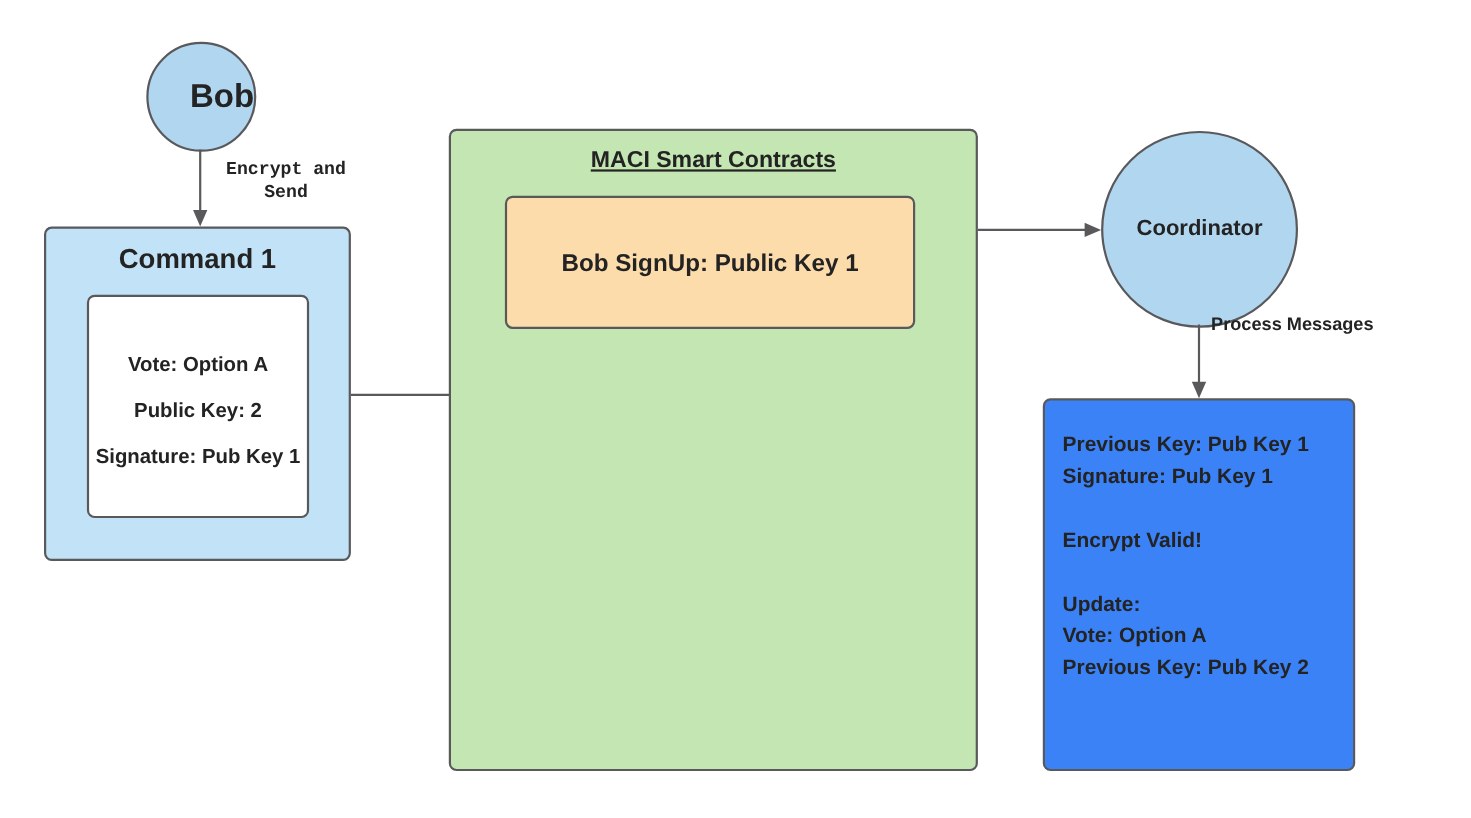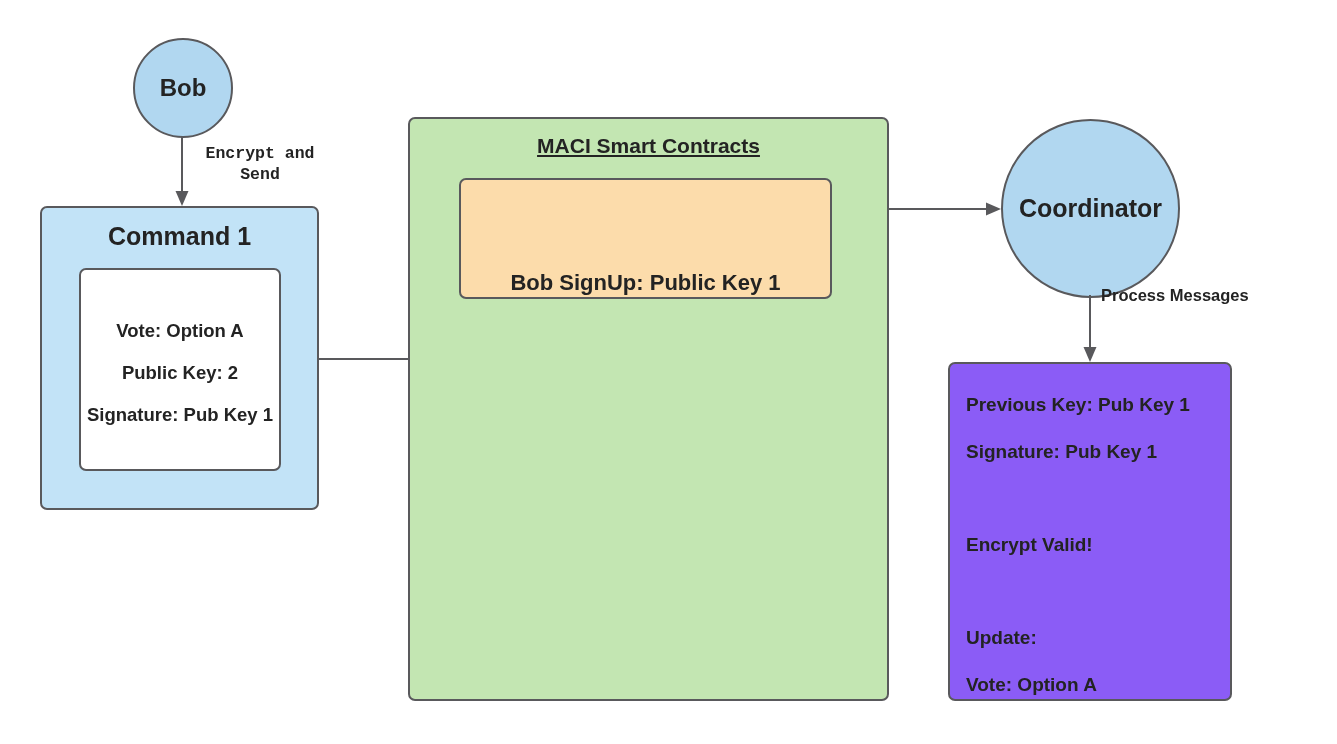--- a/index.html
+++ b/index.html
@@ -33,21 +33,22 @@
     text-align: center;
   }
   .rounded {
     border-radius: 7px;
   }
 
   
   #bob-node {
     left: 133px; top: 38px;
     width: 100px; height: 100px;
-    font-size: 24px;
+    font-size: 30px;
+    justify-content: flex-end;
   }
 
   
   #command-box {
     left: 40px; top: 206px;
     width: 279px; height: 304px;
     background: #c2e3f7;
     flex-direction: column;
     align-items: center;
     padding-top: 14px;
@@ -82,51 +83,51 @@
   }
   #maci-title {
     font-size: 21px;
     line-height: 26px;
     text-decoration: underline;
   }
 
   
   .orange {
     background: #fcdcab;
-    align-items: flex-end;
+    align-items: center;
     justify-content: center;
     text-align: center;
     font-size: 22px;
     line-height: 28px;
     padding: 0 14px;
   }
   #signup-box {
     left: 459px; top: 178px;
     width: 373px; height: 121px;
   }
   #message-box {
     left: 459px; top: 299px;
     width: 373px; height: 121px;
   }
 
   
   #coordinator-node {
     left: 1001px; top: 119px;
     width: 179px; height: 179px;
-    font-size: 25px;
+    font-size: 20px;
   }
 
   
   #result-box {
     left: 948px; top: 362px;
     width: 284px; height: 339px;
-    background: #8b5cf6;
+    background: #3b82f6;
     flex-direction: column;
     align-items: flex-start;
-    justify-content: space-between;
+    justify-content: flex-start;
     padding: 26px 16px 0 16px;
     font-size: 19px;
     line-height: 29px;
     text-align: left;
   }
   #result-box .blank { height: 29px; }
 
   
   .conn {
     position: absolute;
@@ -214,15 +215,16 @@
   <div class="edge-label" id="process-messages-label">Process Messages</div>
 
   <div class="node rounded" id="result-box">
     <div>Previous Key: Pub Key 1</div>
     <div>Signature: Pub Key 1</div>
     <div class="blank"></div>
     <div>Encrypt Valid!</div>
     <div class="blank"></div>
     <div>Update:</div>
     <div>Vote: Option A</div>
+    <div>Previous Key: Pub Key 2</div>
   </div>
 
 </div>
 
 </body></html>

